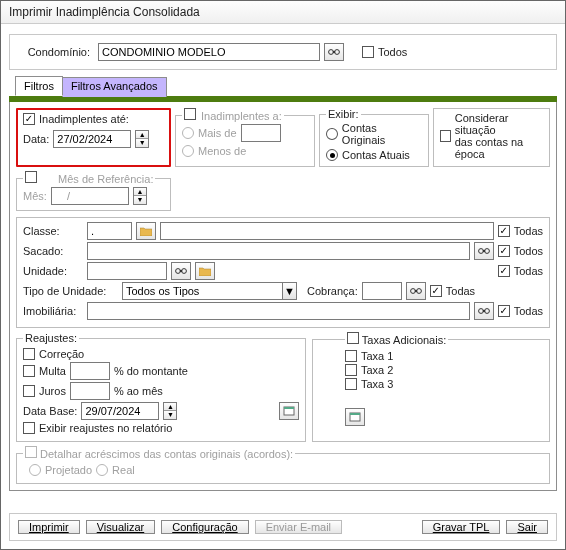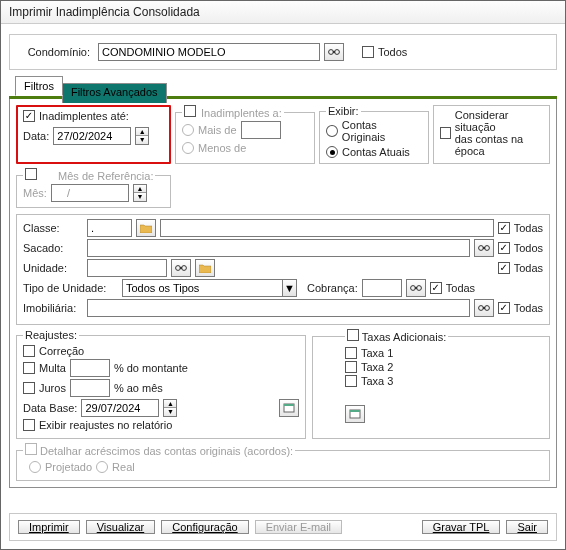--- a/index.html
+++ b/index.html
@@ -19,22 +19,22 @@
   .iconbtn svg { display:block; }
   .chk { width:12px; height:12px; border:1px solid #555; background:#fff; display:inline-flex; align-items:center; justify-content:center; }
   .chk.checked::after { content:'✓'; font-size:10px; color:#000; line-height:10px; }
   .chk.dis { border-color:#b5b5b5; }
   .radio { width:12px; height:12px; border-radius:50%; border:1px solid #555; background:#fff; display:inline-flex; align-items:center; justify-content:center; }
   .radio.sel::after { content:''; width:5px; height:5px; border-radius:50%; background:#000; }
   .radio.dis { border-color:#b5b5b5; }
   fieldset.grp { border:1px solid #bdbdbd; margin:0; padding:2px 6px 5px 6px; position:relative; }
   fieldset.grp > legend { padding:0 2px; color:#222; }
   fieldset.grp.dis > legend { color:#a0a0a0; }
-  .tabs { margin-top:6px; border-bottom:3px solid #4d7c0f; display:flex; padding-left:6px; }
-  .tab { border:1px solid #8d8d8d; border-bottom:none; padding:2px 8px 3px 8px; background:#0f766e; margin-right:-1px; position:relative; top:7px; cursor:pointer; }
+  .tabs { margin-top:6px; border-bottom:6px solid #4d7c0f; display:flex; padding-left:6px; }
+  .tab { border:1px solid #8d8d8d; border-bottom:none; padding:2px 8px 3px 8px; background:#c4b5fd; margin-right:-1px; position:relative; top:1px; cursor:pointer; }
   .tab.active { background:#fff; top:0; padding-top:3px; border-bottom:1px solid #fff; z-index:2; }
   .panel { border:1px solid #8d8d8d; border-top:none; padding:6px; background:#fff; }
   .outer-frame { border:1px solid #c8c8c8; padding:6px; margin-top:4px; }
   .redbox { border:2px solid #d90f0f; padding:3px 5px 5px 5px; border-radius:1px; }
   .btnbar { position:absolute; left:8px; right:8px; bottom:8px; border:1px solid #c8c8c8; padding:6px 8px; display:flex; gap:6px; align-items:center; background:#fff; }
   button.dlg { height:14px; padding:0 10px; border:1px solid #888; background:linear-gradient(#fefefe,#e6e6e6); cursor:pointer; }
   button.dlg:disabled { color:#999; border-color:#bbb; cursor:default; }
   .u { text-decoration:underline; }
   .combo { display:flex; border:1px solid #7a7a7a; height:18px; background:#fff; align-items:center; }
   .combo span.cv { flex:1; padding:0 3px; }

